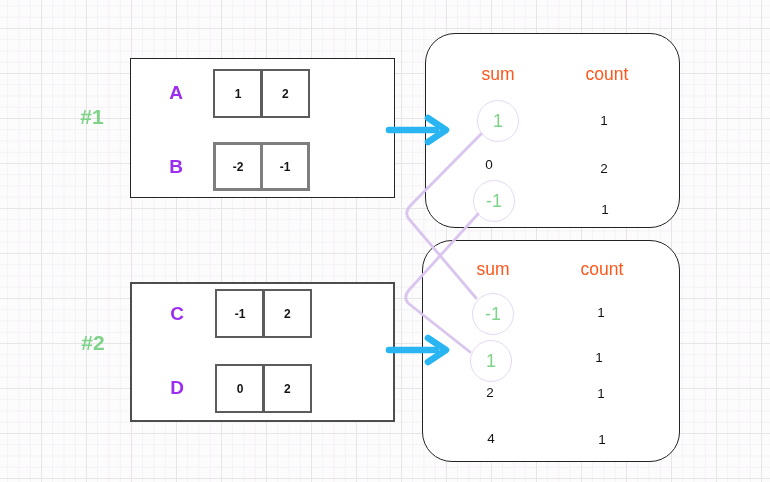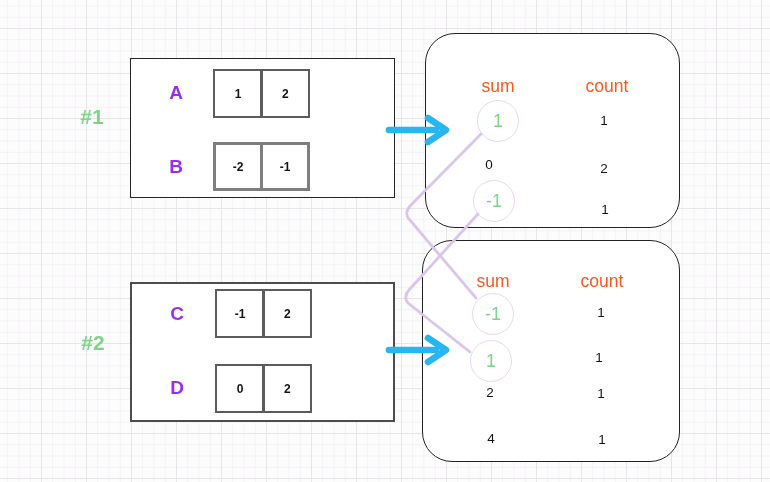--- a/index.html
+++ b/index.html
@@ -22,21 +22,21 @@
   .array-box{background:#ffffff;border:1.6px solid #242424;}
   .array-box.second{border-color:#4d4d4d;border-width:2px;}
   .row-letter{font-size:19px;font-weight:600;color:#9b2df2;}
   .cells{display:flex;background:#ffffff;}
   .cells .cell{width:50px;height:49px;display:flex;align-items:center;justify-content:center;
     font-size:12px;font-weight:600;color:#141414;border:2.6px solid #5c5c5c;}
   .cells .cell + .cell{margin-left:-2.6px;}
   .cells.lighter .cell{border-color:#7e7e7e;border-width:3px;}
   .cells.lighter .cell + .cell{margin-left:-3px;}
   .rounded-table{background:#ffffff;border:1.5px solid #222222;border-radius:30px;}
-  .col-header{font-size:17.5px;color:#ff561c;font-weight:500;white-space:nowrap;margin-top:12px;}
+  .col-header{font-size:17.5px;color:#ff561c;font-weight:500;white-space:nowrap;}
   .plain-val{font-size:13.5px;font-weight:500;color:#141414;white-space:nowrap;}
   .sum-circle{width:42px;height:42px;border:1.5px solid #e7d8f4;border-radius:50%;
     display:flex;align-items:center;justify-content:center;
     font-size:18px;color:#7ed389;background:transparent;white-space:nowrap;}
   svg.overlay{position:absolute;left:0;top:0;pointer-events:none;}
   .arrow-stroke{stroke:#29b4f2;stroke-width:6.6;stroke-linecap:round;fill:none;stroke-linejoin:round;}
   .connector{stroke:#d9c5ee;stroke-width:2.8;fill:none;stroke-linecap:round;}
 </style>
 </head>
 <body>

